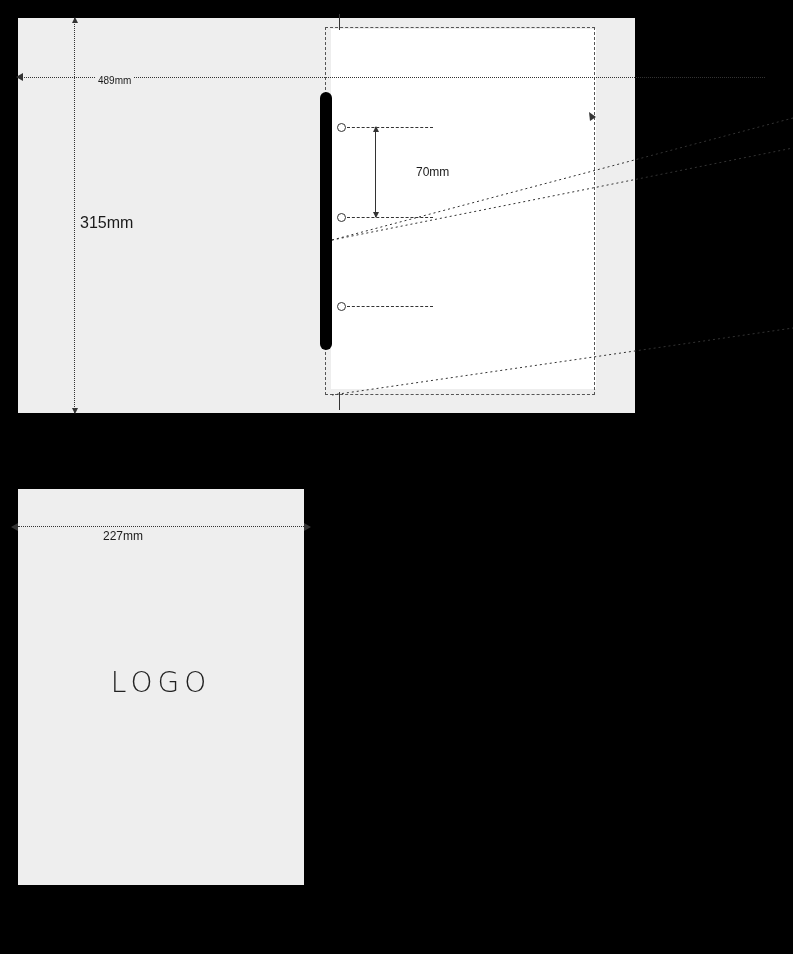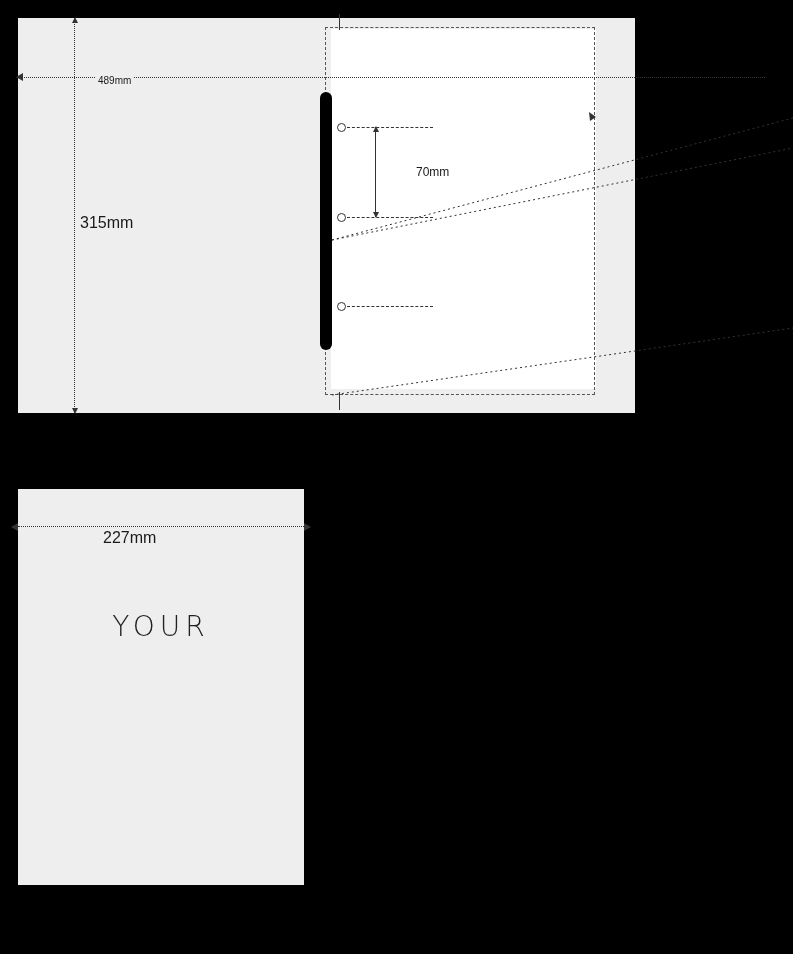--- a/index.html
+++ b/index.html
@@ -237,21 +237,21 @@
     border-right: 7px solid #333333;
   }
   .dim-227-line::after {
     right: -7px;
     border-left: 7px solid #333333;
   }
   .label-227 {
     position: absolute;
     left: 101px;
     top: 529px;
-    font-size: 16px;
+    font-size: 12px;
     color: #1a1a1a;
     background: #eeeeee;
     padding: 0 2px;
     white-space: nowrap;
   }
 
   .logo-text {
     position: absolute;
     left: 18px;
     width: 286px;
@@ -304,15 +304,15 @@
     <line x1="332" y1="240" x2="793" y2="118" stroke="#333333" stroke-width="1" stroke-dasharray="2,3"></line>
     <line x1="332" y1="240" x2="793" y2="148" stroke="#333333" stroke-width="1" stroke-dasharray="2,3"></line>
     <line x1="332" y1="395" x2="793" y2="328" stroke="#333333" stroke-width="1" stroke-dasharray="2,3"></line>
     <polygon points="596,117 589,112 590,121" fill="#333333"></polygon>
   </svg>
 
   <div class="panel-bottom"></div>
   <div class="dim-227-line"></div>
   <div class="label-227">227mm</div>
 
-  <div class="logo-text logo-line-1">YOUR</div>
+  <div class="logo-text logo-line-2">LOGO</div>
 
 </div>
 
 </body></html>

